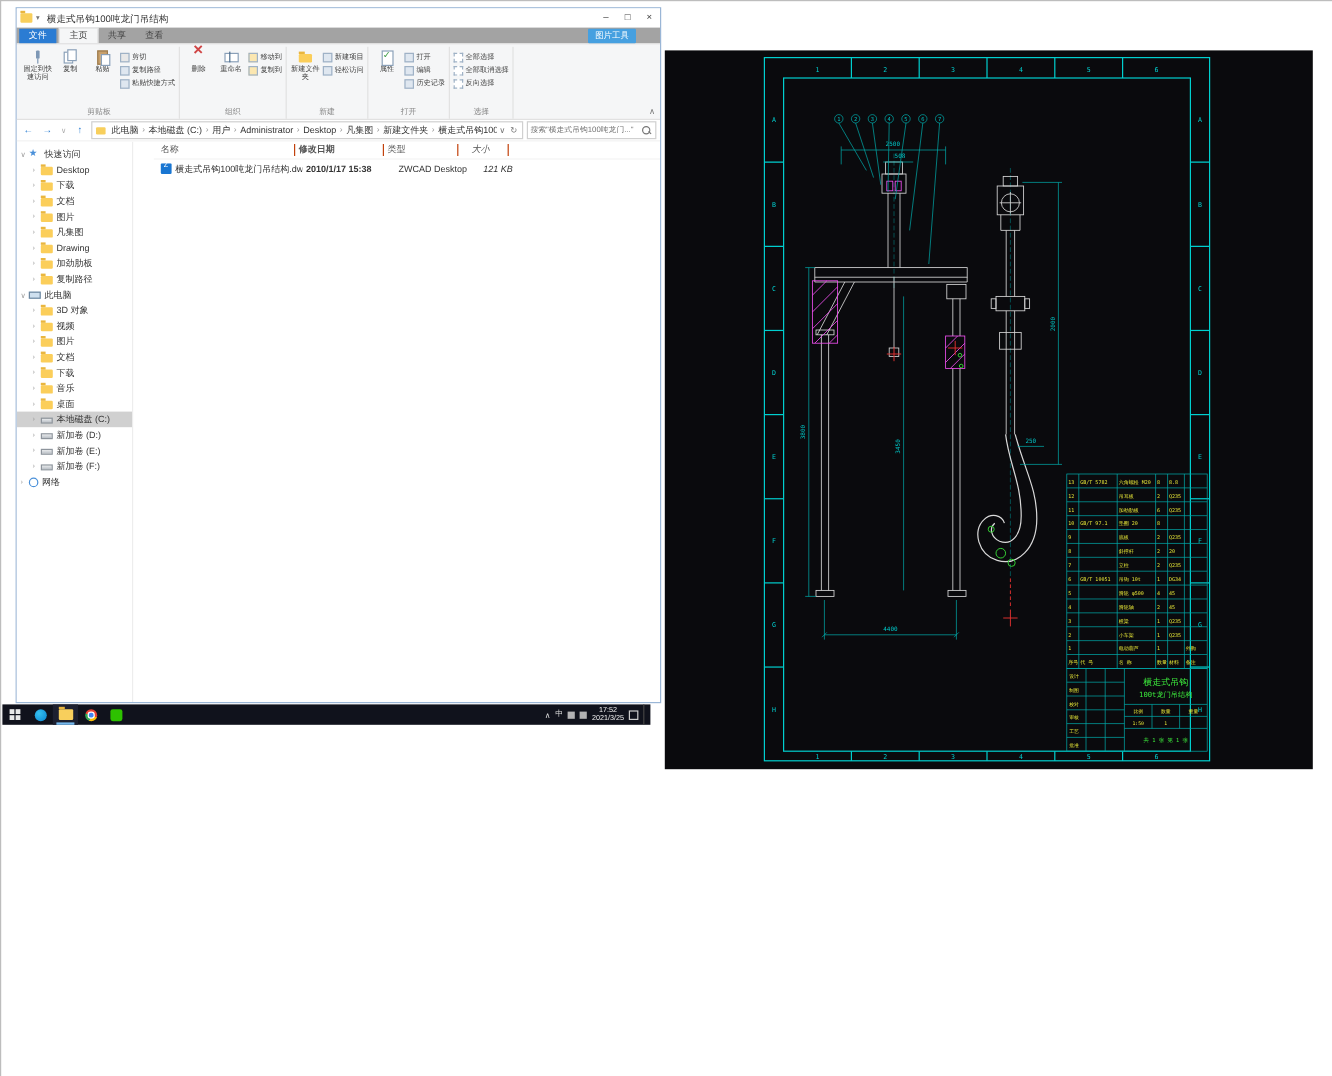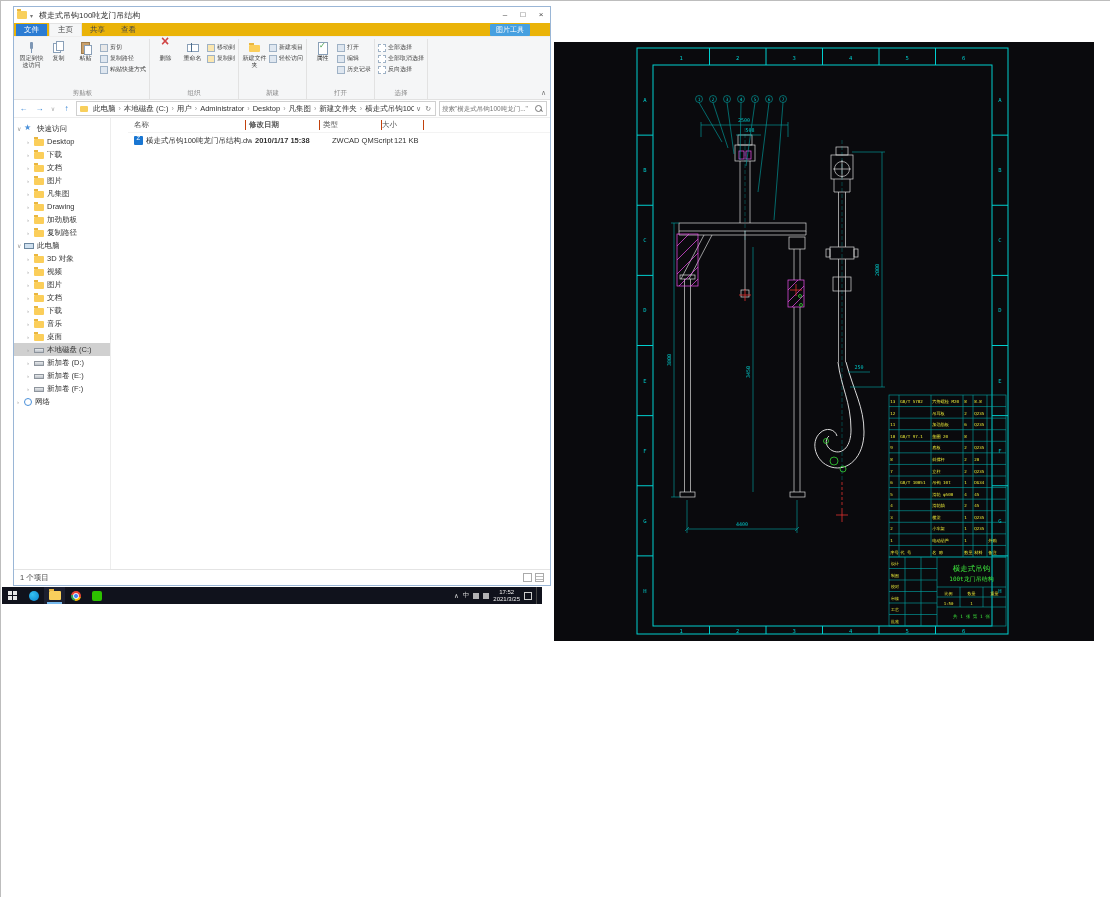--- a/index.html
+++ b/index.html
@@ -7,21 +7,21 @@
 
   
   .explorer{position:absolute;left:12px;top:5px;width:538px;height:580px;background:#fff;border:1px solid #9ab6d6;box-sizing:border-box;display:flex;flex-direction:column;}
   .titlebar{height:16px;display:flex;align-items:center;background:#fff;padding-left:3px;font-size:8px;color:#333;flex:none;}
   .ic-app{width:10px;height:8px;background:#f8cf5c;border-radius:1px;position:relative;flex:none;margin-right:3px;}
   .ic-app::before{content:"";position:absolute;top:-2px;left:0;width:4px;height:2px;background:#e9b63f;}
   .qat-chev{color:#777;font-size:6px;margin-right:6px;}
   .wtitle{white-space:nowrap;overflow:hidden;}
   .wc{margin-left:auto;display:flex;flex:none;}
   .wc span{width:18px;text-align:center;font-size:8px;color:#444;line-height:16px;cursor:default;}
-  .tabs{display:flex;align-items:flex-end;height:13px;padding-left:2px;background:#eab308;position:relative;flex:none;border-bottom:1px solid #eee;}
+  .tabs{display:flex;align-items:flex-end;height:13px;padding-left:2px;background:#a3a3a3;position:relative;flex:none;border-bottom:1px solid #eee;}
   .tab{font-size:7.5px;padding:1px 8px;color:#444;}
   .tab.file{background:#2b7cd3;color:#fff;margin-right:2px;}
   .tab.active{border:1px solid #e3e3e3;border-bottom:none;background:#f5f6f7;}
   .tab-ctx{position:absolute;right:20px;top:1px;background:#46a0e0;color:#fff;font-size:7px;padding:1px 6px;border-radius:1px;}
   .ribbon{position:relative;background:#f5f6f7;border-bottom:1px solid #e1e1e1;height:63px;flex:none;display:flex;align-items:stretch;padding:2px 2px 0 2px;box-sizing:border-box;}
   .rgroups{display:flex;}
   .rgroup{display:flex;flex-direction:column;border-right:1px solid #e2e2e2;padding:0 3px;}
   .rbody{display:flex;align-items:flex-start;gap:2px;flex:1;}
   .rbig{width:25px;display:flex;flex-direction:column;align-items:center;font-size:6px;color:#444;text-align:center;line-height:7px;padding-top:2px;cursor:default;}
   .rcol{display:flex;flex-direction:column;gap:2px;font-size:6px;color:#444;padding-top:4px;}
@@ -72,21 +72,21 @@
   .nic-folder{background:#fbce5a;border-radius:1px;height:7px;margin-top:1px;}
   .nic-folder::before{content:"";position:absolute;top:-2px;left:0;width:4px;height:2px;background:#e9b63f;}
   .nic-drive{background:linear-gradient(#e8eaec,#b9bfc6);border:1px solid #8d949c;height:5px;margin-top:2px;box-sizing:border-box;}
   .nic-net{border:1px solid #4a90d9;border-radius:50%;width:8px;height:8px;box-sizing:border-box;}
   .files{flex:1;overflow:hidden;}
   .fheader{display:flex;height:14px;align-items:center;color:#555;font-size:7.5px;border-bottom:1px solid #f3f3f3;}
   .fheader .fcol{border-right:1px solid #c2410c;height:10px;line-height:10px;box-sizing:border-box;}
   .fcol.c0{width:118px;padding-left:6px;}
   .fcol.c1{width:74px;padding-left:3px;font-weight:bold;}
   .fcol.c2{width:62px;padding-left:3px;}
-  .fcol.c3{width:42px;text-align:left;padding-right:4px;}
+  .fcol.c3{width:42px;text-align:center;padding-right:4px;font-style:italic;}
   .frow{display:flex;height:15px;align-items:center;font-size:7.5px;color:#333;cursor:default;}
   .frow .c0{display:flex;align-items:center;white-space:nowrap;overflow:hidden;}
   .ic-dwg{display:inline-block;width:9px;height:9px;background:#1976d2;border-radius:1px;margin-right:3px;position:relative;flex:none;}
   .ic-dwg::before{content:"Z";position:absolute;left:2.5px;top:-1px;color:#fff;font-size:6px;}
   .statusbar{height:15px;border-top:1px solid #e4e4e4;display:flex;align-items:center;font-size:7.5px;color:#444;padding:0 6px;flex:none;background:#fff;}
   .viewtoggles{margin-left:auto;display:flex;gap:3px;}
   .vt{width:9px;height:9px;border:1px solid #aaa;box-sizing:border-box;}
   .vt2{background:linear-gradient(#fff 2px,#bbb 2px,#bbb 3px,#fff 3px,#fff 5px,#bbb 5px,#bbb 6px,#fff 6px);}
 
   
@@ -416,31 +416,24 @@
             <div class="fcol c2">类型</div>
             <div class="fcol c3">大小</div>
           </div>
         <div class="flist">
             <div class="frow">
               <div class="fcol c0">
                 <span class="ic-dwg"></span>
                 <span>横走式吊钩100吨龙门吊结构.dwg</span>
               </div>
               <div class="fcol c1">2010/1/17 15:38</div>
-              <div class="fcol c2">ZWCAD QMScript</div>
+              <div class="fcol c2">ZWCAD Desktop</div>
               <div class="fcol c3">121 KB</div>
             </div>
           </div>
-      </div>
-    </div>
-    <div class="statusbar">
-      <span>1 个项目</span>
-      <div class="viewtoggles">
-        <span class="vt"></span>
-        <span class="vt vt2"></span>
       </div>
     </div>
   </div>
 
   <div class="taskbar">
     <div class="tbicons">
         <div class="tb-ic">
           <span class="tbi tbi-start"></span>
         </div>
         <div class="tb-ic">

